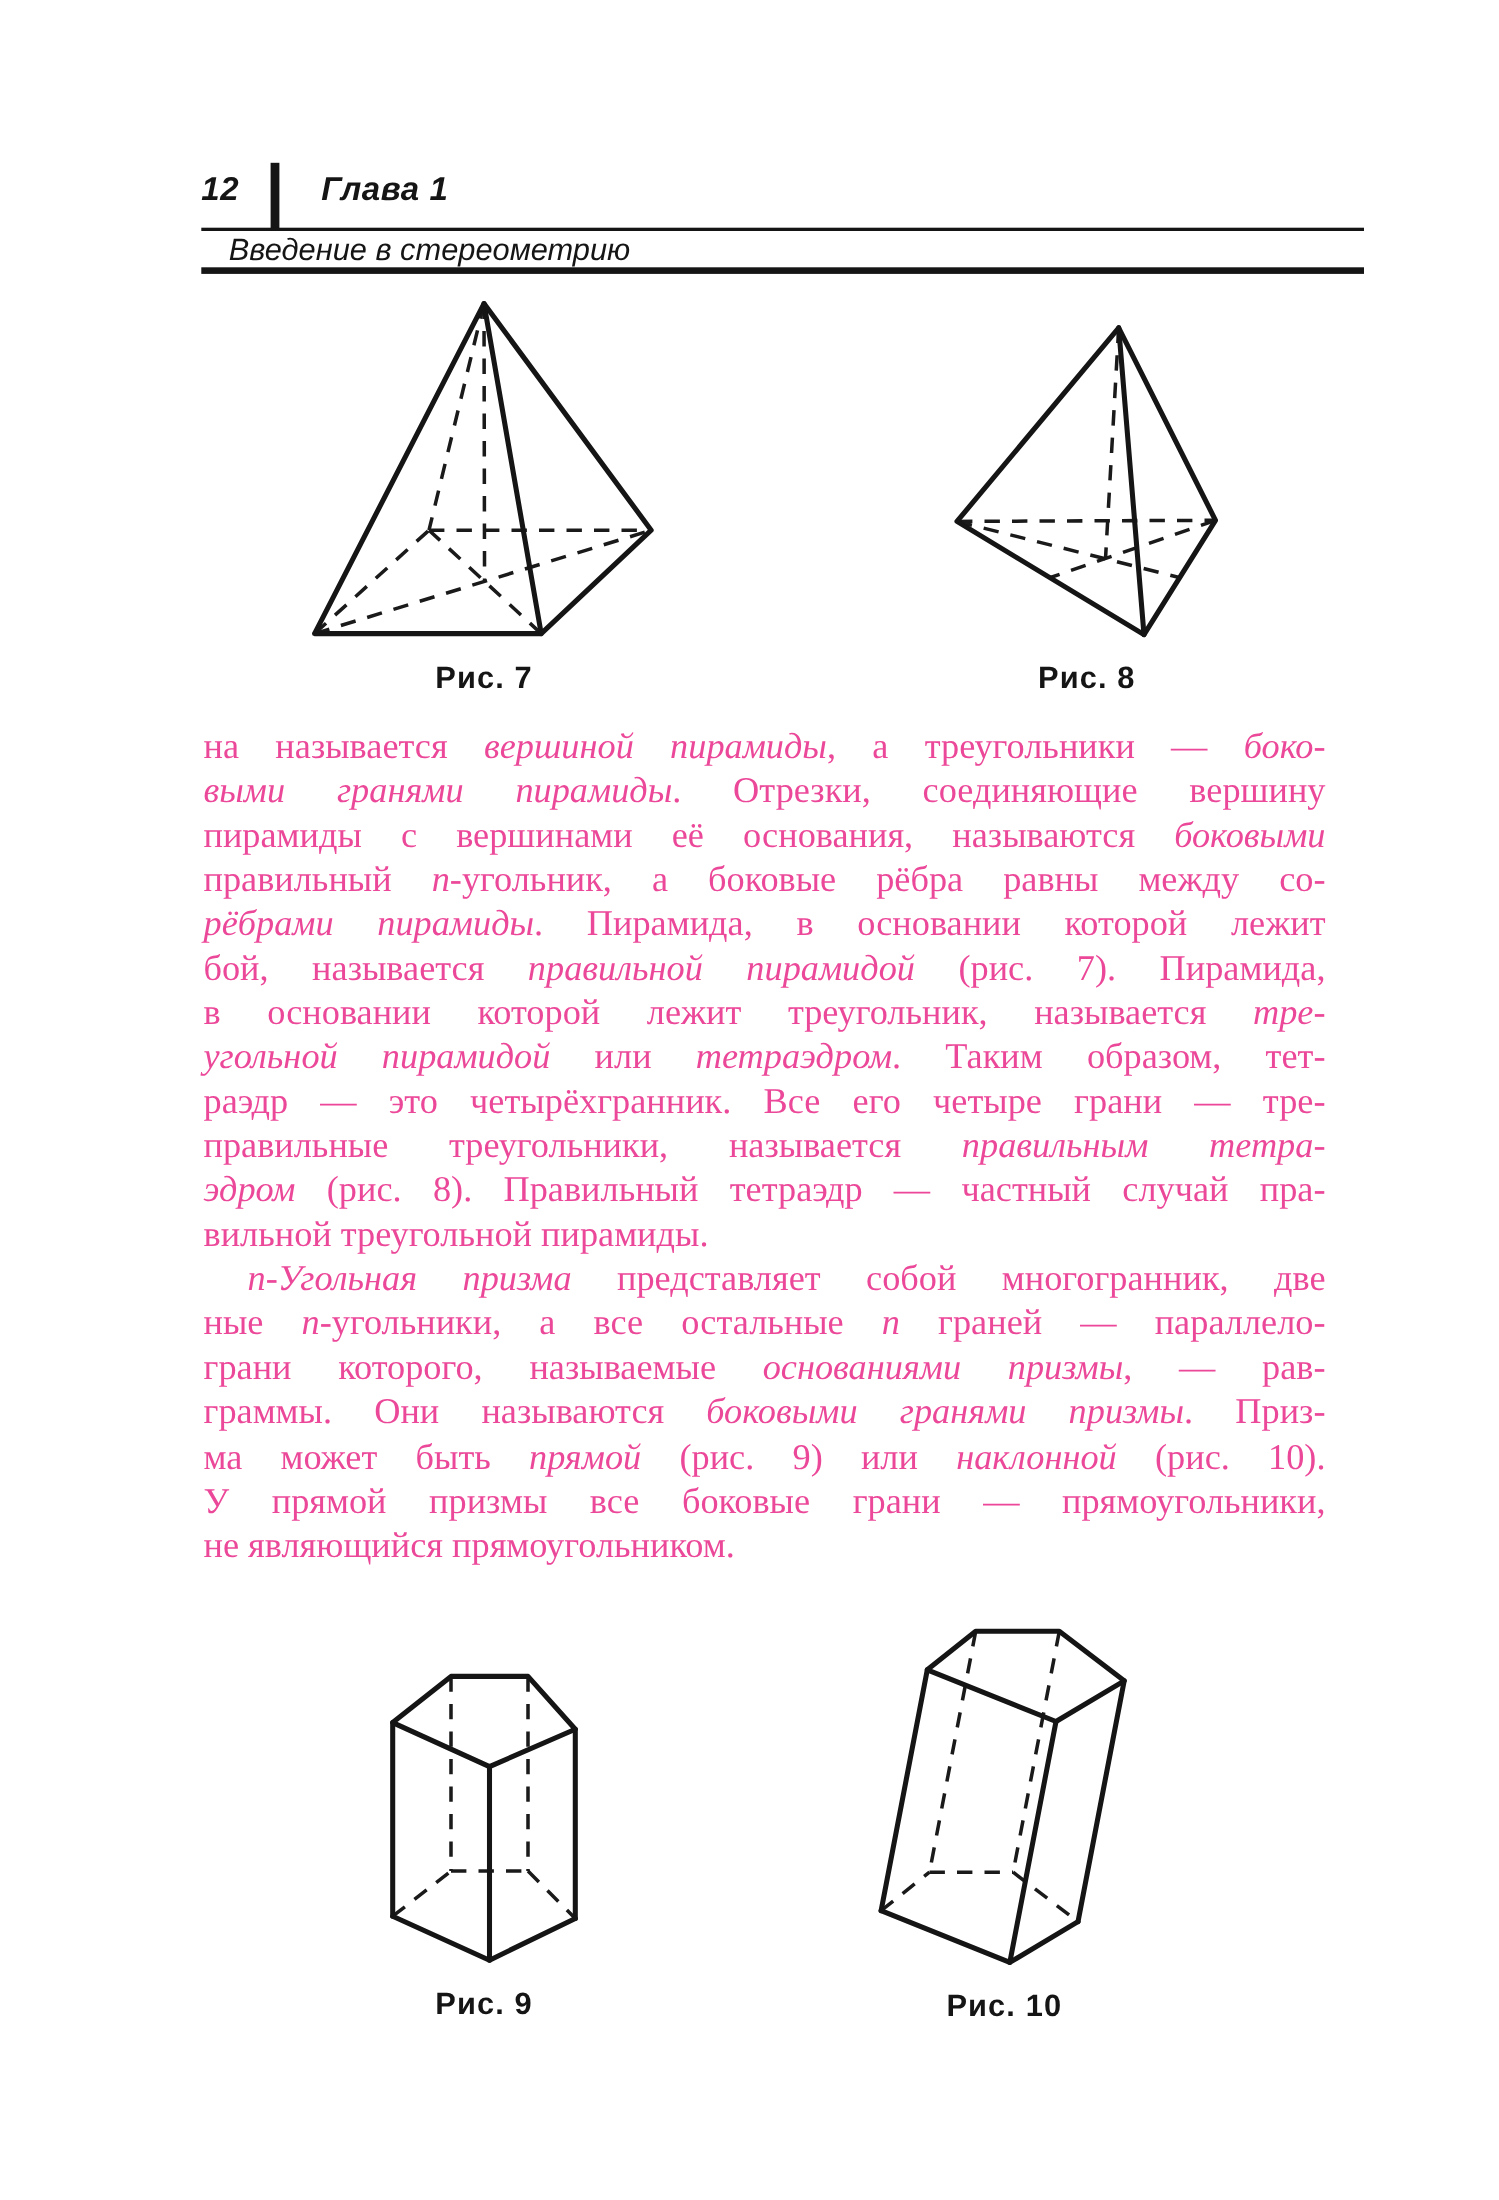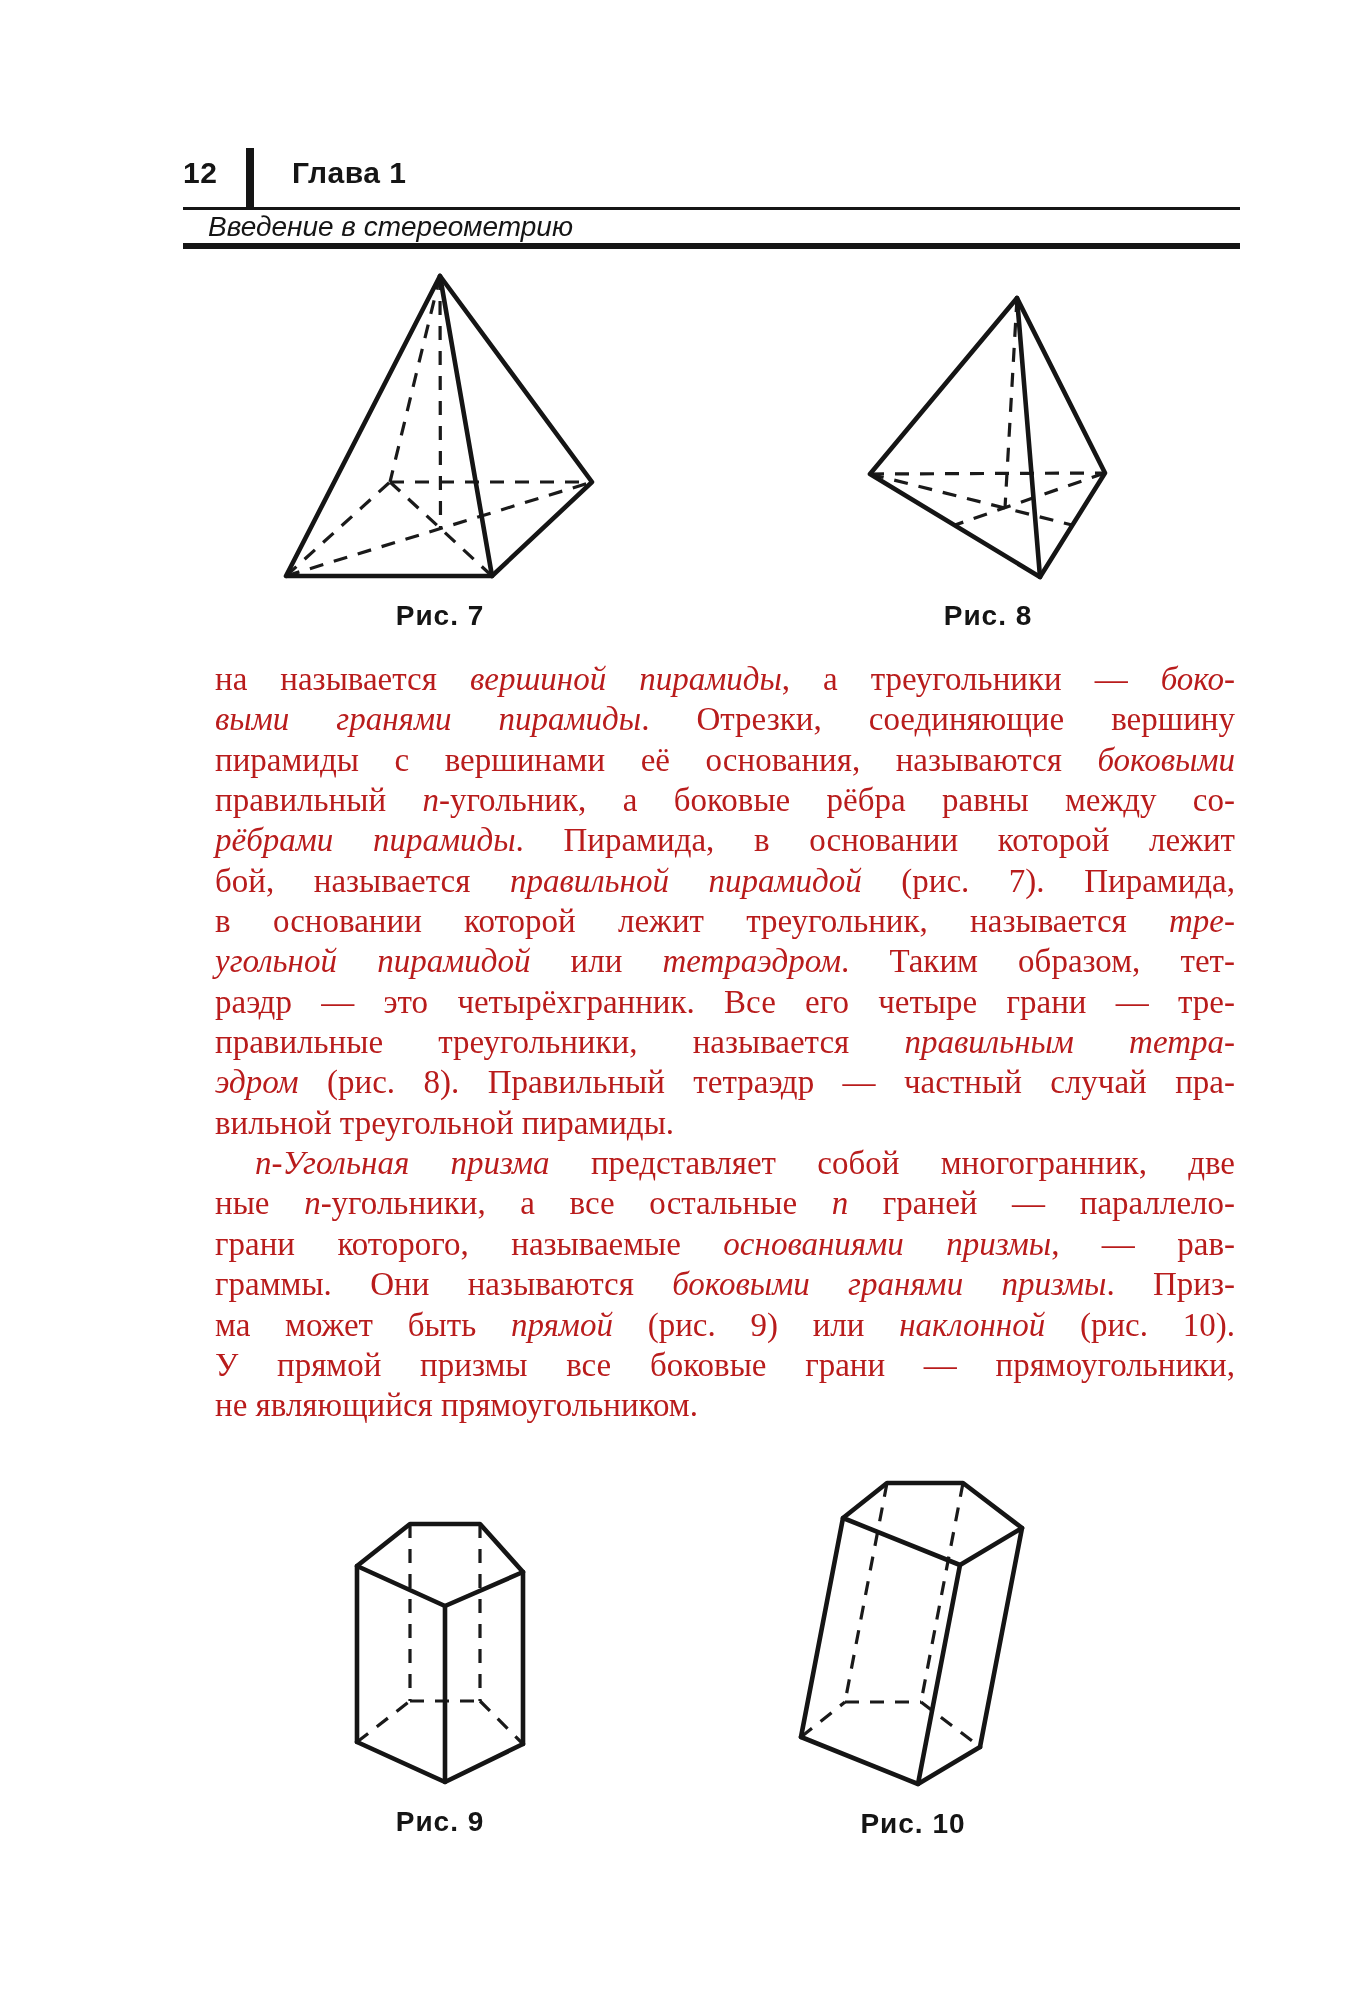--- a/index.html
+++ b/index.html
@@ -4,40 +4,40 @@
 <style>
   html,body{margin:0;padding:0;}
   body{
     width:1363px;height:2000px;position:relative;background:#ffffff;
     font-family:"Liberation Serif", serif;color:#101010;overflow:hidden;
   }
   .abs{position:absolute;}
   
   .hnum,.hchap{
     font-family:"Liberation Sans", sans-serif;
-    font-weight:bold;font-size:30px;color:#151515;
+    font-weight:bold;font-style:italic;font-size:30px;color:#151515;
     letter-spacing:0.5px;
   }
   .hbar{width:8px;height:60px;background:#151515;}
   .hrule-thin{height:3px;background:#151515;}
   .hsub{
     font-family:"Liberation Sans", sans-serif;
     font-style:italic;font-size:28px;color:#151515;
   }
   .hrule-thick{height:6px;background:#151515;}
   
   svg.fig{overflow:visible;}
   .solid{stroke:#151515;stroke-width:4.6;fill:none;stroke-linejoin:round;stroke-linecap:round;}
   .dash{stroke:#1a1a1a;stroke-width:3.2;fill:none;stroke-dasharray:14 11;stroke-linecap:butt;}
   .caption{
     font-family:"Liberation Sans", sans-serif;font-weight:bold;font-size:28px;
     color:#151515;text-align:center;width:200px;letter-spacing:1px;
   }
   
-  .bodytext{width:1020px;font-size:33px;color:#b91c1c;margin-left:30px;}
+  .bodytext{width:1020px;font-size:33px;color:#ec4899;}
   .tline{
     line-height:40.35px;height:40.35px;white-space:nowrap;
     text-align:justify;text-align-last:justify;
   }
   .tline.last{text-align-last:left;}
   .tline.indent{text-indent:40px;}
   .it{font-style:italic;}
 </style>
 </head>
 <body>

